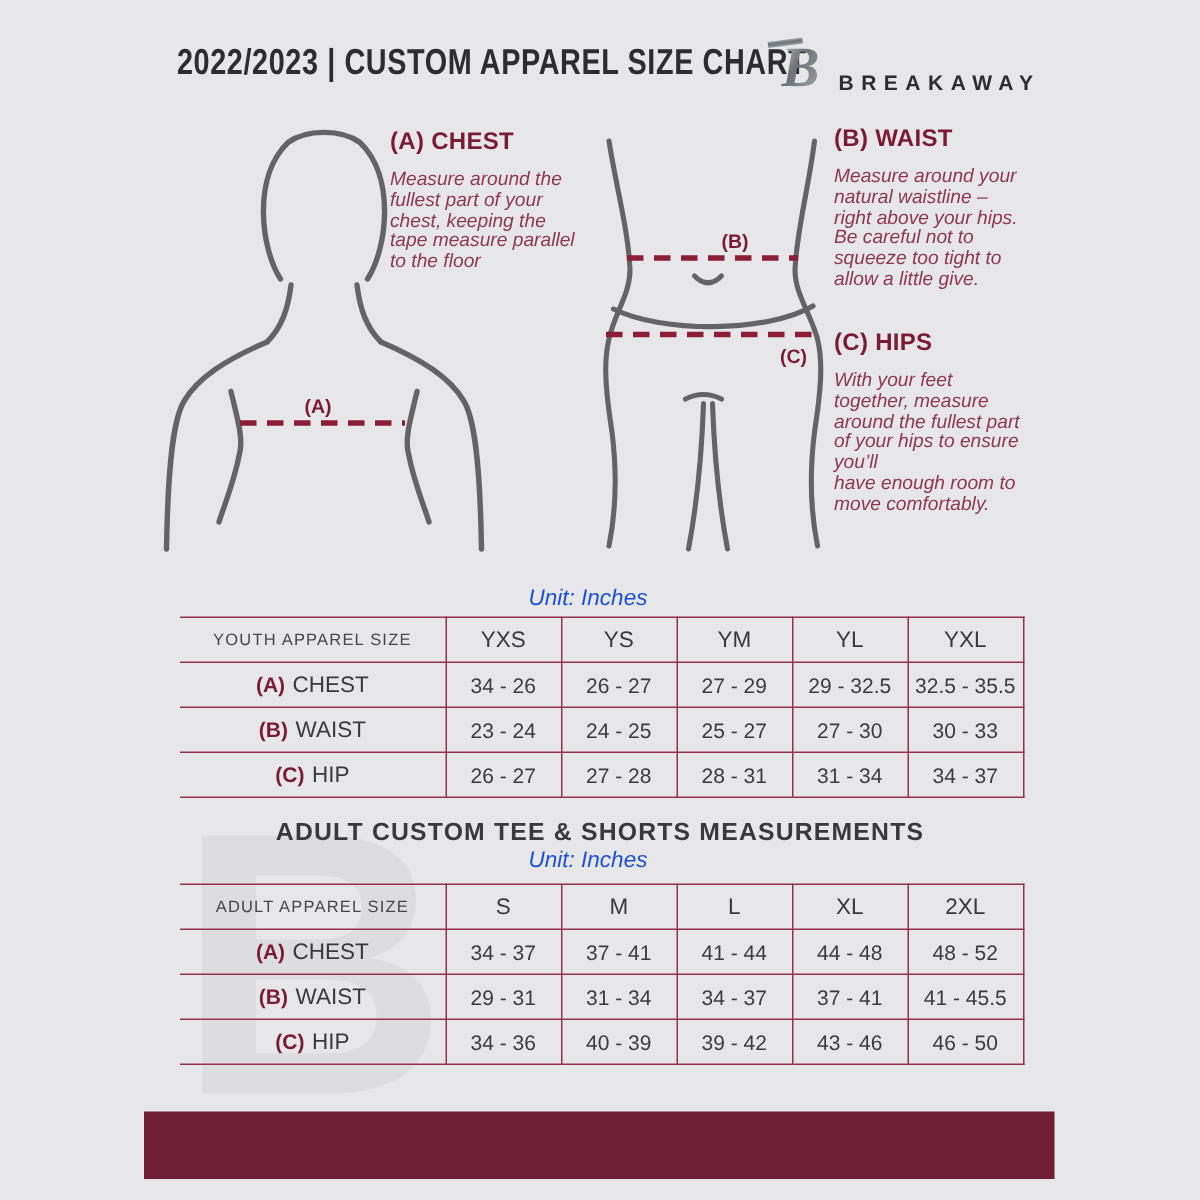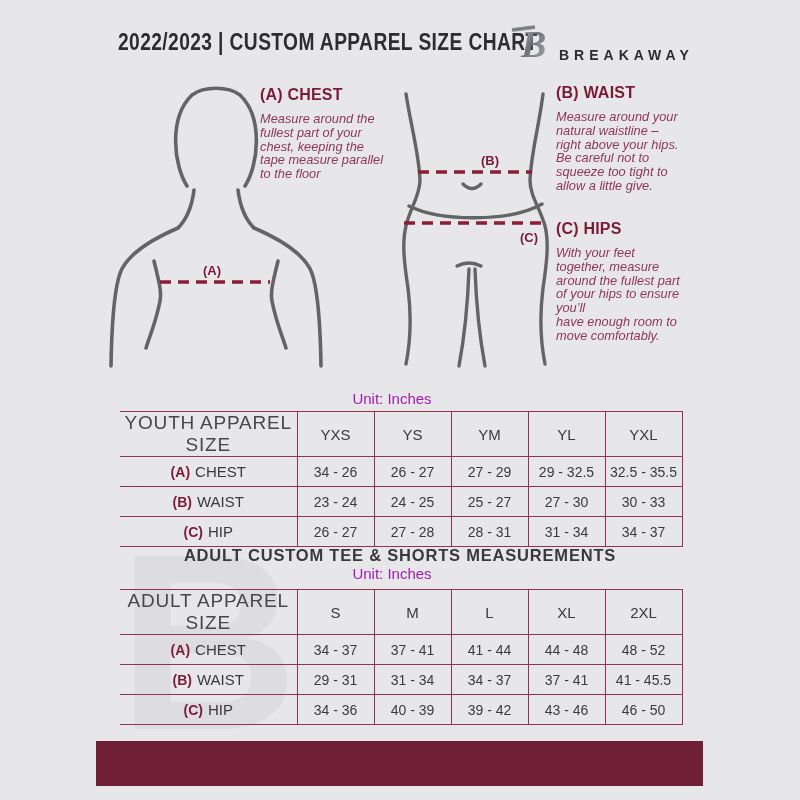--- a/index.html
+++ b/index.html
@@ -15,28 +15,28 @@
   }
   .brand{position:absolute;left:509px;top:18px;display:flex;align-items:center;}
   .brand-name{font-size:14px;font-weight:700;letter-spacing:5px;color:#2d2d2f;margin-left:6px;margin-top:28px;}
   
   .instr{position:absolute;z-index:2;}
   .instr h3{margin:0;font-size:16px;font-weight:700;color:#7b1a36;letter-spacing:0.2px;}
   .instr p{margin:8px 0 0;font-style:italic;font-size:12.8px;line-height:13.8px;color:#8d3753;white-space:pre-line;}
   .figure{position:absolute;z-index:1;}
   
   .sec-title{position:absolute;left:0;width:800px;text-align:center;font-size:16.5px;font-weight:700;letter-spacing:0.8px;color:#39393b;z-index:2;}
-  .sec-unit{position:absolute;left:0;width:784px;text-align:center;font-size:15px;color:#a21caf;z-index:2;}
+  .sec-unit{position:absolute;left:0;width:784px;text-align:center;font-size:15px;font-style:italic;color:#1d4ed8;z-index:2;}
   
   table.size{border-collapse:collapse;table-layout:fixed;position:absolute;left:120px;width:562px;z-index:2;background:transparent;}
   table.size col.c0{width:177px;}
   table.size col.cn{width:77px;}
   table.size th,table.size td{border:1.4px solid #93324d;height:29px;padding:0;text-align:center;vertical-align:middle;font-weight:400;}
   table.size tr > *:first-child{border-left:none;}
-  .label-head{font-size:19px;letter-spacing:0.8px;color:#47474a;}
+  .label-head{font-size:11px;letter-spacing:0.8px;color:#47474a;}
   th.size-col{font-size:15px;font-weight:700;color:#39393b;}
   td.row-label{text-align:left;padding-left:16px;font-size:15px;color:#3a3a3c;}
   td.row-label b{color:#7b1a36;font-weight:700;font-size:14px;margin-right:5px;}
   td.val{font-size:14px;color:#3b3b3d;}
   #youth-table{top:411px;}
   #adult-table{top:589px;}
   
   .watermark{position:absolute;left:118px;top:548px;font-size:250px;line-height:190px;font-weight:700;color:#dddde0;z-index:0;user-select:none;}
   .footer-bar{position:absolute;left:96px;top:741px;width:607px;height:45px;background:#6f2036;z-index:2;}
 </style>

